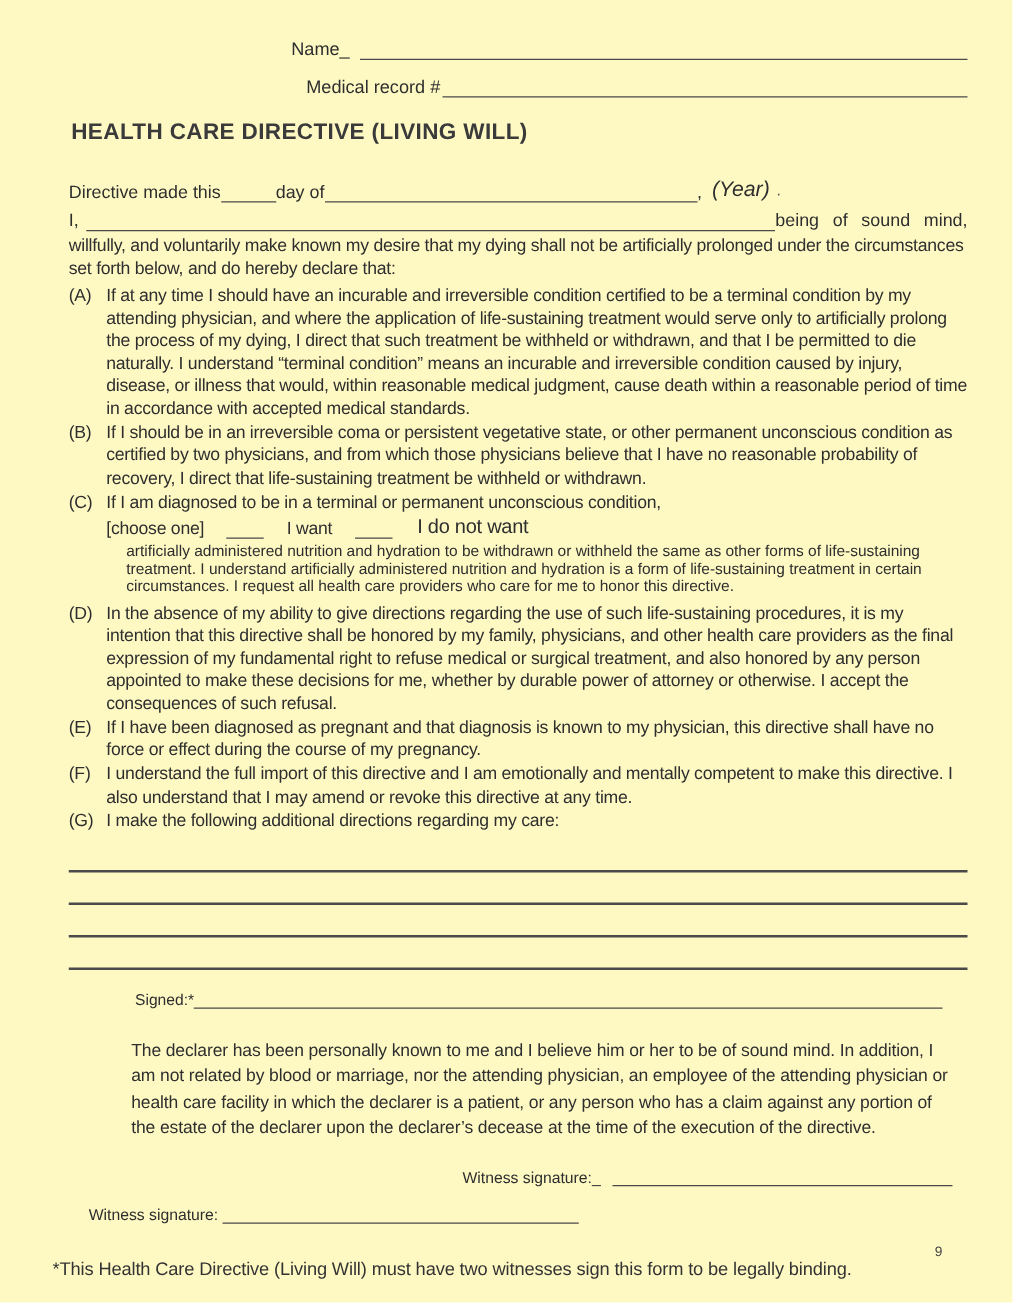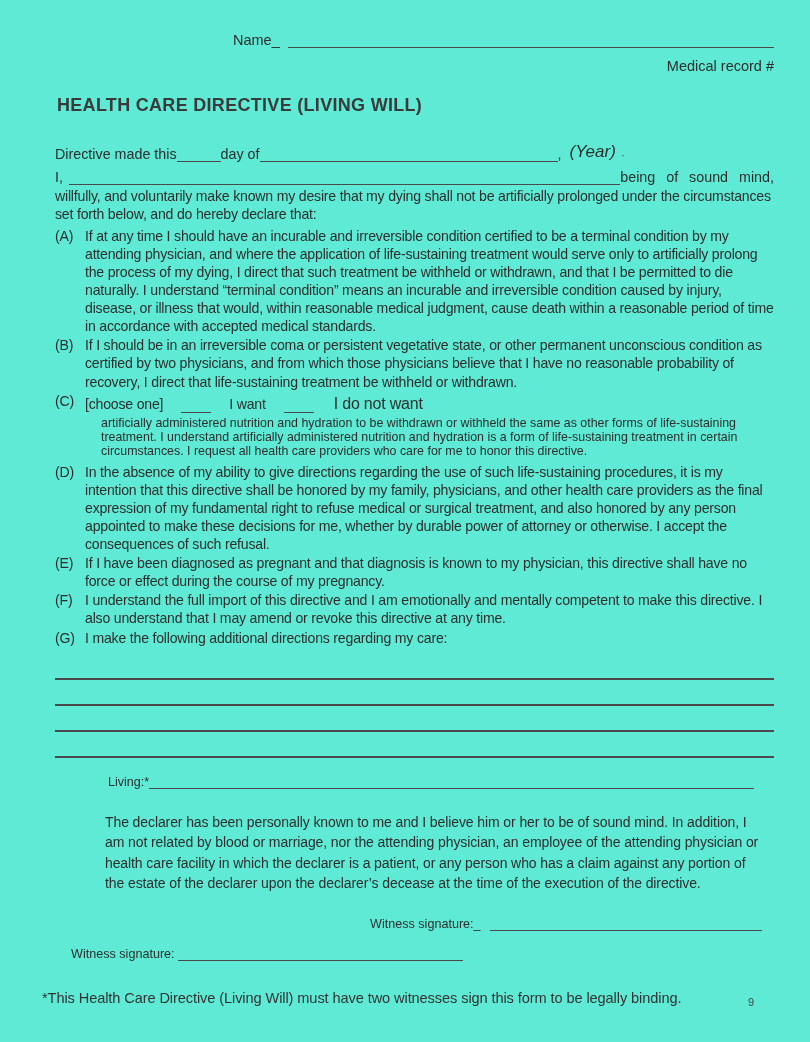--- a/index.html
+++ b/index.html
@@ -1,31 +1,31 @@
 <!DOCTYPE html>
 <html><head>
 <meta charset="utf-8">
 <style>
   html, body { margin:0; padding:0; background:#ffffff; }
   .page {
     position:relative;
     width:810px; height:1042px;
     box-sizing:border-box;
     padding:28px 36px 0 55px;
-    background:#5eead4;
+    background:#fef9c3;
     font-family:"Liberation Sans", sans-serif;
     color:#2e2e2e;
     overflow:hidden;
   }
   .fill-line { border-bottom:1.6px solid #4a4a4a; display:inline-block; }
 
   
   .name-row { display:flex; align-items:flex-end; margin-left:178px; height:20px; font-size:14.5px; }
   .name-row .fill-line { flex:1; margin-left:8px; height:16px; }
-  .record-row { display:flex; align-items:flex-end; margin-left:190px; margin-top:10px; height:20px; font-size:14.5px;flex-direction:column; }
+  .record-row { display:flex; align-items:flex-end; margin-left:190px; margin-top:10px; height:20px; font-size:14.5px; }
   .record-row .fill-line { flex:1; margin-left:2px; height:16px; }
 
   .doc-title {
     margin:17px 0 0 2px;
     font-size:18px; font-weight:bold; letter-spacing:0.3px; color:#3a3a3a;
   }
 
   
   .directive-row { display:flex; align-items:flex-end; margin-top:25px; height:21px; font-size:14.3px; }
   .line-short { width:44px; height:15px; }
@@ -114,20 +114,21 @@
     </div>
 
     <div class="item">
       <span class="item-label">(B)</span>
       <div class="item-text">If I should be in an irreversible coma or persistent vegetative state, or other permanent unconscious condition as certified by two physicians, and from which those physicians believe that I have no reasonable probability of recovery, I direct that life-sustaining treatment be withheld or withdrawn.</div>
     </div>
 
     <div class="item">
       <span class="item-label">(C)</span>
       <div class="item-text">
+        <div>If I am diagnosed to be in a terminal or permanent unconscious condition,</div>
         <div class="choose-row">
           <span>[choose one]</span>
           <span class="fill-line choose-line"></span>
           <span>I want</span>
           <span class="fill-line choose-line"></span>
           <span class="choose-small">I do not want</span>
         </div>
         <div class="c-subtext">artificially administered nutrition and hydration to be withdrawn or withheld the same as other forms of life-sustaining treatment. I understand artificially administered nutrition and hydration is a form of life-sustaining treatment in certain circumstances. I request all health care providers who care for me to honor this directive.</div>
       </div>
     </div>
@@ -154,21 +155,21 @@
   </div>
 
   <div class="g-lines">
     <div class="g-line"></div>
     <div class="g-line"></div>
     <div class="g-line"></div>
     <div class="g-line"></div>
   </div>
 
   <div class="signed-row">
-    <span>Living:*</span>
+    <span>Signed:*</span>
     <span class="fill-line"></span>
   </div>
 
   <div class="witness-para">The declarer has been personally known to me and I believe him or her to be of sound mind. In addition, I am not related by blood or marriage, nor the attending physician, an employee of the attending physician or health care facility in which the declarer is a patient, or any person who has a claim against any portion of the estate of the declarer upon the declarer’s decease at the time of the execution of the directive.</div>
 
   <div class="witness-row witness-row-1">
     <span>Witness signature:_</span>
     <span class="witness-gap"></span>
     <span class="fill-line"></span>
   </div>

